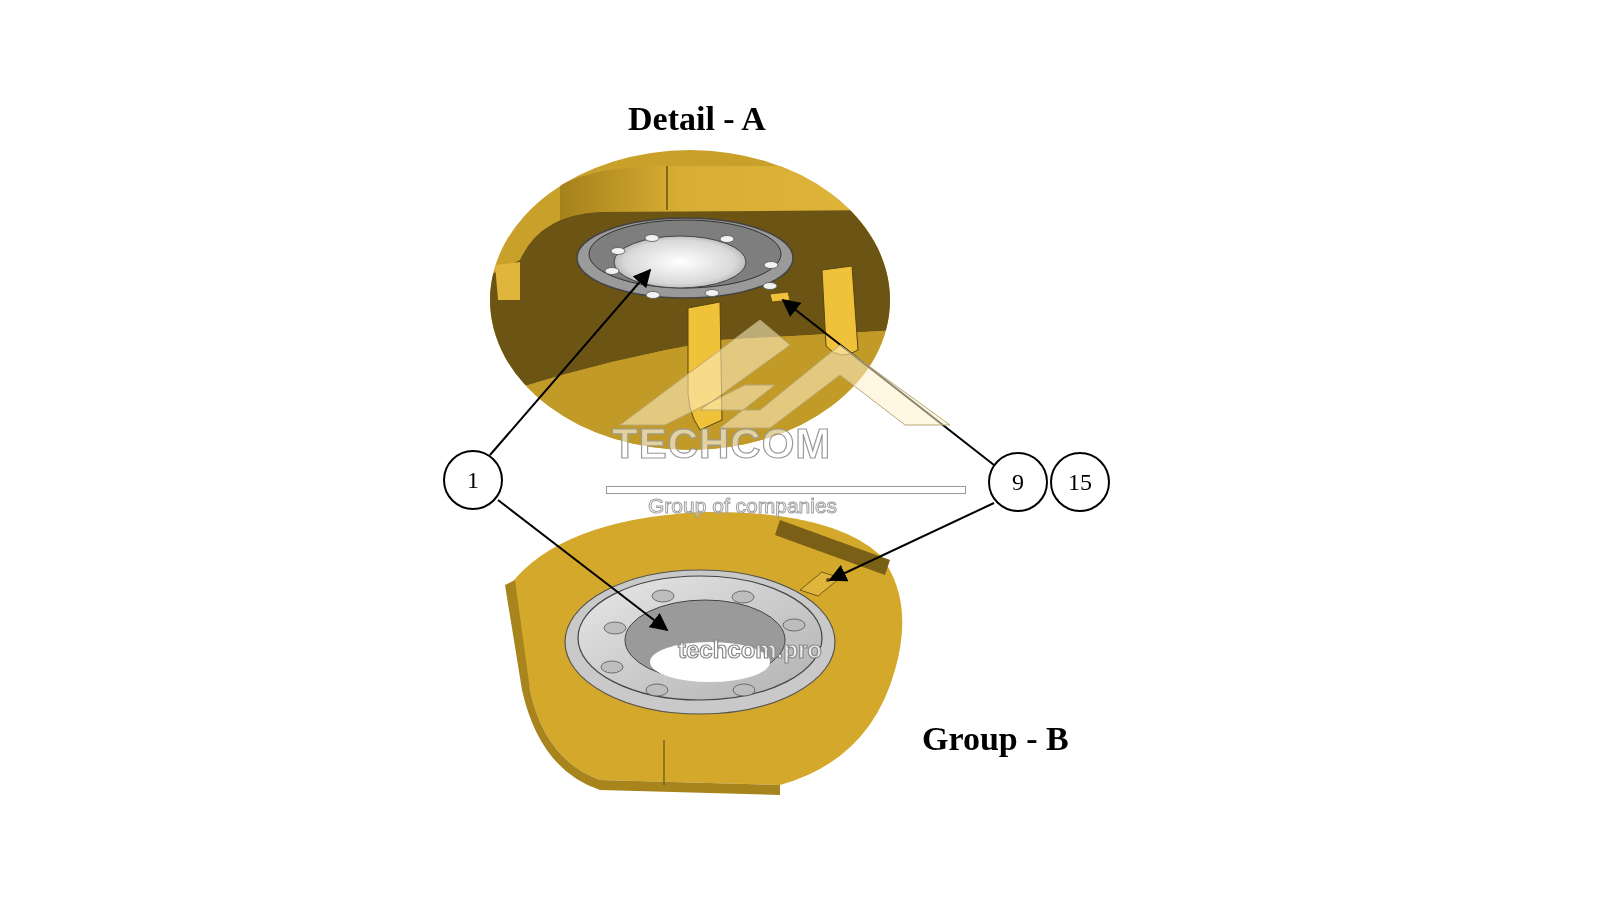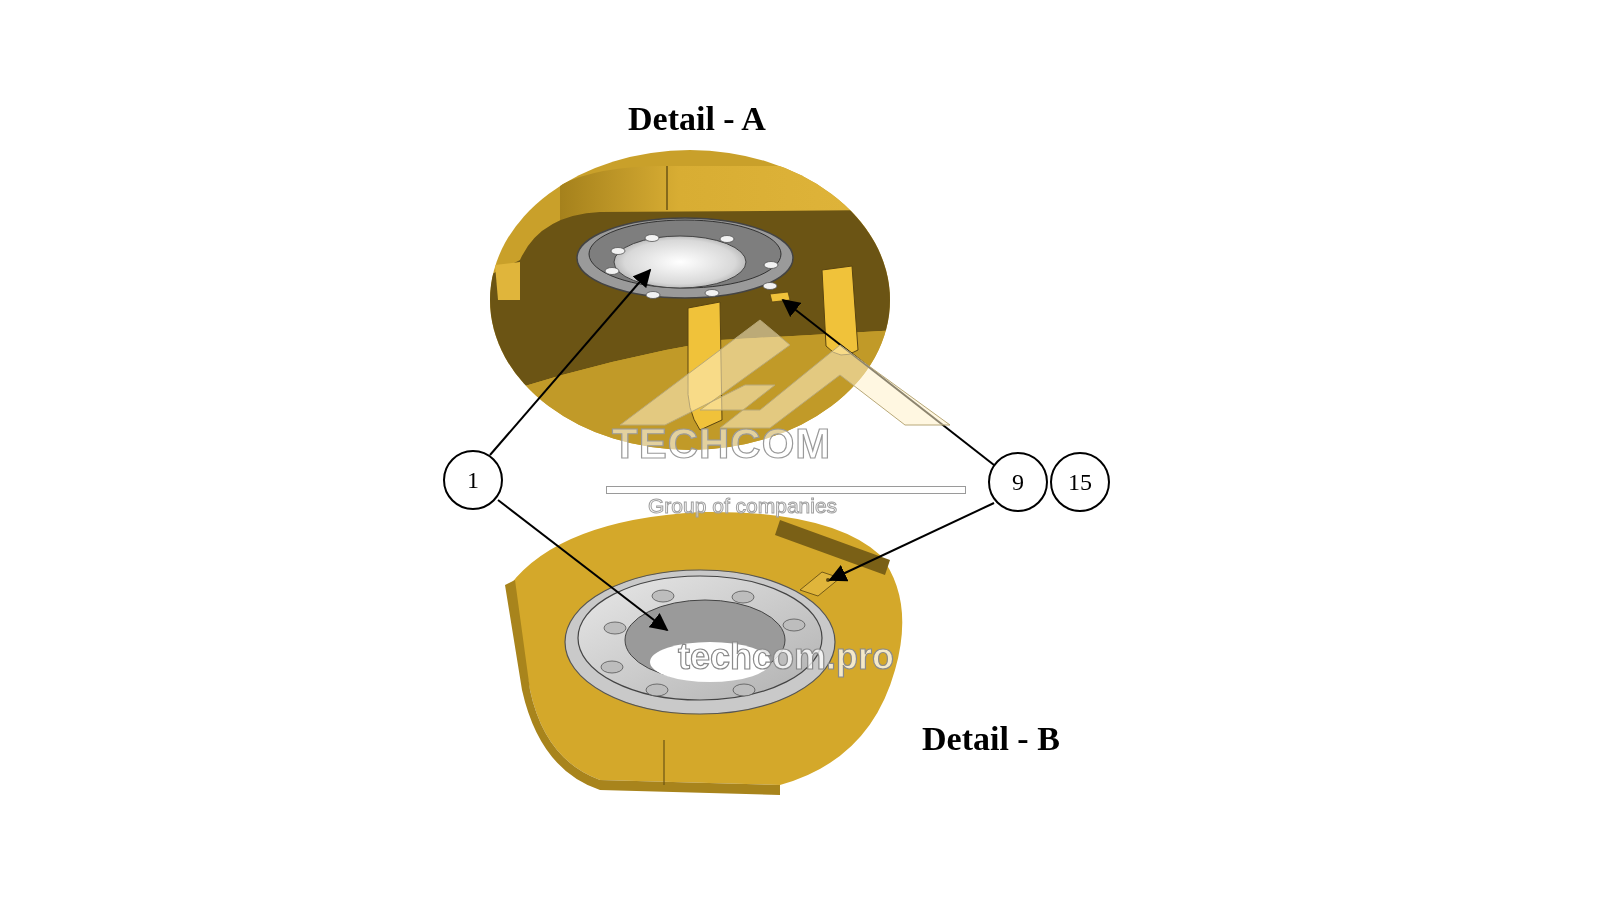--- a/index.html
+++ b/index.html
@@ -11,21 +11,21 @@
   .callout{position:absolute;width:60px;height:60px;border:2px solid #000;border-radius:50%;background:transparent;
     display:flex;align-items:center;justify-content:center;font-family:"Liberation Serif",serif;font-size:24px;color:#000;box-sizing:border-box;}
   #callout-1{left:443px;top:450px;}
   #callout-9{left:988px;top:452px;}
   #callout-10{left:1050px;top:452px;}
   .wm-main{position:absolute;left:612px;top:420px;font-family:"Liberation Sans",sans-serif;font-weight:bold;font-size:42px;
     color:rgba(255,255,255,0.55);-webkit-text-stroke:1.2px #9a9a9a;letter-spacing:1px;white-space:nowrap;}
   .wm-bar{position:absolute;left:606px;top:486px;width:360px;height:8px;border:1.2px solid #9a9a9a;background:rgba(255,255,255,0.5);box-sizing:border-box;}
   .wm-sub{position:absolute;left:648px;top:494px;font-family:"Liberation Sans",sans-serif;font-size:21px;
     color:rgba(255,255,255,0.6);-webkit-text-stroke:1px #a0a0a0;white-space:nowrap;}
-  .wm-url{position:absolute;left:678px;top:636px;font-family:"Liberation Sans",sans-serif;font-weight:bold;font-size:36px;
+  .wm-url{position:absolute;left:678px;top:636px;font-family:"Liberation Sans",sans-serif;font-weight:bold;font-size:24px;
     color:rgba(255,255,255,0.75);-webkit-text-stroke:1.2px #8a8a8a;white-space:nowrap;}
 </style>
 </head>
 <body>
 
 <div>
 
   <svg id="art" width="1600" height="900" viewBox="0 0 1600 900">
     <defs>
       <linearGradient id="gTop" x1="0" x2="1" y1="0" y2="0">
@@ -112,21 +112,21 @@
       <line x1="994" y1="465" x2="783" y2="300" marker-end="url(#arrow)"></line>
       <line x1="994" y1="503" x2="830" y2="580" marker-end="url(#arrow)"></line>
     </g>
 
     <g fill="rgba(255,240,200,0.55)" stroke="#b8a878" stroke-width="1">
       <path d="M620,425 L760,320 L790,345 L700,410 L760,410 L840,345 L950,425 L905,425 L840,375 L770,428 L720,428 L775,385 L745,385 L665,425 Z"></path>
     </g>
   </svg>
 
   <div id="title-a" class="title">Detail - A</div>
-  <div id="title-b" class="title">Detail - B</div>
+  <div id="title-b" class="title">Group - B</div>
 
   <div id="callout-1" class="callout">1</div>
   <div id="callout-9" class="callout">9</div>
   <div id="callout-10" class="callout">15</div>
 
   <div class="wm-main">TECHCOM</div>
   <div class="wm-bar"></div>
   <div class="wm-sub">Group of companies</div>
   <div class="wm-url">techcom.pro</div>
 </div>

